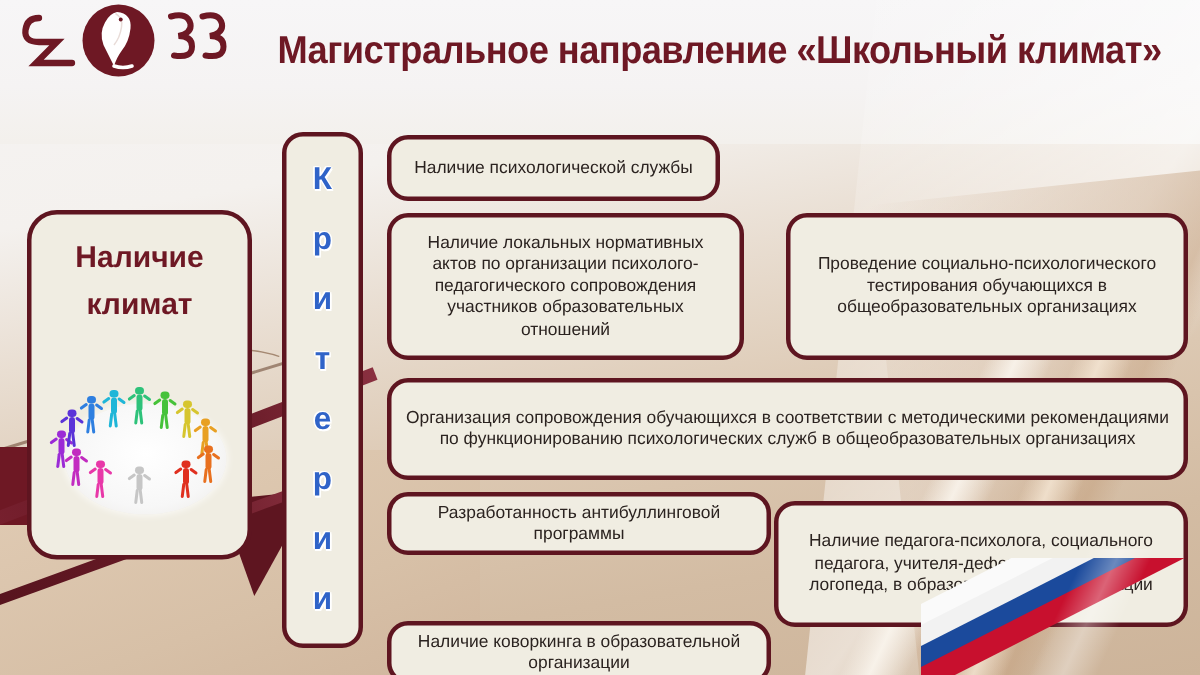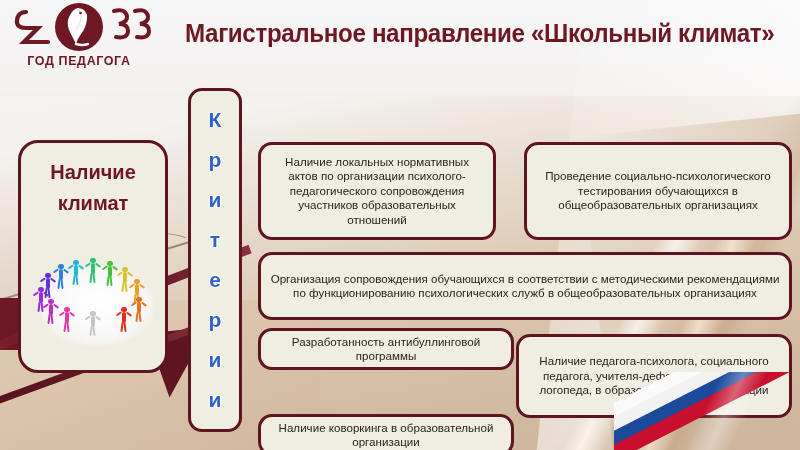--- a/index.html
+++ b/index.html
@@ -176,21 +176,20 @@
         <circle cx="73" cy="25" r="24" fill="#6E1824"></circle>
         <path d="M20 10 q-8 0 -9 8 q-1 8 9 8 l12 0 l-14 14 l24 0" fill="none" stroke="#6E1824" stroke-width="4.2" stroke-linecap="round"></path>
         <path d="M108 9 q11 -3 13 5 q1 6 -8 8 q9 0 9 7 q0 8 -12 6" fill="none" stroke="#6E1824" stroke-width="4" stroke-linecap="round"></path>
         <path d="M129 9 q11 -3 13 5 q1 6 -8 8 q9 0 9 7 q0 8 -12 6" fill="none" stroke="#6E1824" stroke-width="4" stroke-linecap="round"></path>
         <path d="M72 6 q10 1 9 11 q-1 9 -6 15 q-3 4 -5 10 q-4 -8 -7 -14 q-3 -8 1 -15 q3 -6 8 -7 z" fill="#FFFFFF"></path>
         <path d="M71 7 q5 3 4 9 q-1 7 -5 12" fill="none" stroke="#E8DCD8" stroke-width="1"></path>
         <circle cx="74.5" cy="11" r="1.3" fill="#6E1824"></circle>
         <path d="M70 42 q6 2 12 0" fill="none" stroke="#FFFFFF" stroke-width="2.4" stroke-linecap="round"></path>
       </svg>
     </div>
-    <div class="logo-txt">ГОД ПЕДАГОГА</div>
   </div>
 
   <div class="title">Магистральное направление  «Школьный климат»</div>
 
   <div class="panel left-panel">
     <div class="left-title">
       <div>Наличие</div>
       <div>климат</div>
     </div>
     <div class="people">
@@ -306,20 +305,21 @@
     <span class="crit-letter">К</span>
     <span class="crit-letter">р</span>
     <span class="crit-letter">и</span>
     <span class="crit-letter">т</span>
     <span class="crit-letter">е</span>
     <span class="crit-letter">р</span>
     <span class="crit-letter">и</span>
     <span class="crit-letter">и</span>
   </div>
 
+  <div class="cbox c1">Наличие психологической службы</div>
   <div class="cbox c4">Проведение социально-психологического тестирования обучающихся в общеобразовательных организациях</div>
   <div class="cbox c3">Наличие локальных нормативных актов по организации психолого-педагогического  сопровождения участников образовательных отношений</div>
   <div class="cbox c5">Организация сопровождения обучающихся в соответствии с методическими рекомендациями по функционированию психологических служб в общеобразовательных организациях</div>
   <div class="cbox c6">Разработанность антибуллинговой программы</div>
   <div class="cbox c7">Наличие коворкинга в образовательной организации</div>
   <div class="cbox c8">Наличие педагога-психолога, социального педагога, учителя-дефектолога, учителя-логопеда, в образовательной организации</div>
 
   <div class="flag">
     <i class="w2"></i>
     <i class="w"></i>

